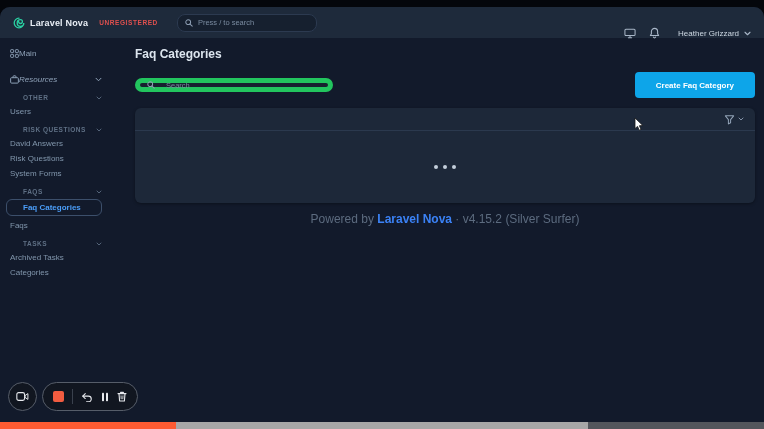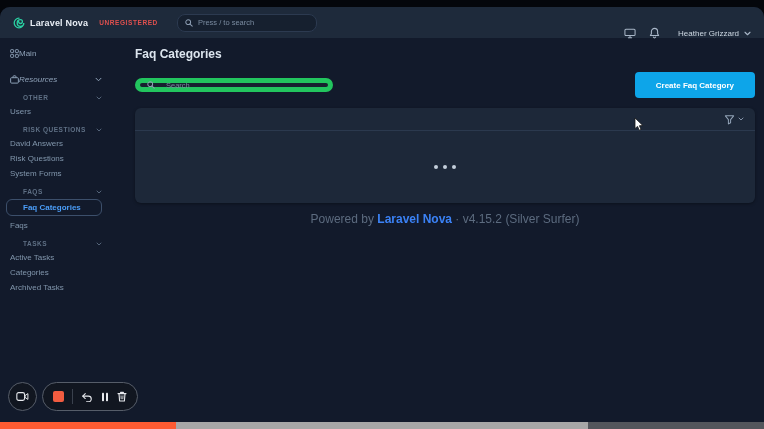--- a/index.html
+++ b/index.html
@@ -217,23 +217,22 @@
 
         <div class="section-head">
           <span class="section-label">TASKS</span>
           <span class="grow"></span>
           <span>
             <svg width="6" height="4" viewBox="0 0 8 6">
                 <path d="M1 1.5 L4 4.5 L7 1.5" fill="none" stroke="#5f7085" stroke-width="1.3" stroke-linecap="round" stroke-linejoin="round"></path>
               </svg>
           </span>
         </div>
-        <a class="nav-item">Active Tasks</a>
+        <a class="nav-item">Archived Tasks</a>
         <a class="nav-item">Categories</a>
-        <a class="nav-item">Archived Tasks</a>
       </div>
 
       <div class="content">
         <div class="page-title">Faq Categories</div>
 
         <div class="toolbar">
           <div class="content-search">
             <span>
               <svg width="8" height="8" viewBox="0 0 10 10">
                 <circle cx="4" cy="4" r="3" fill="none" stroke="#8b9cb1" stroke-width="1.3"></circle>

